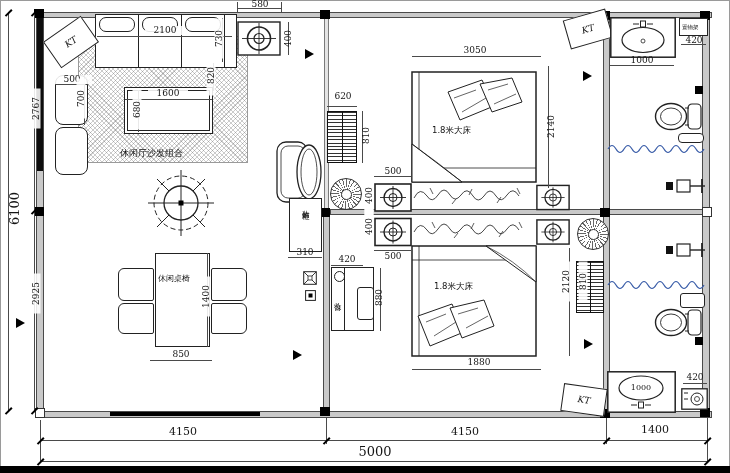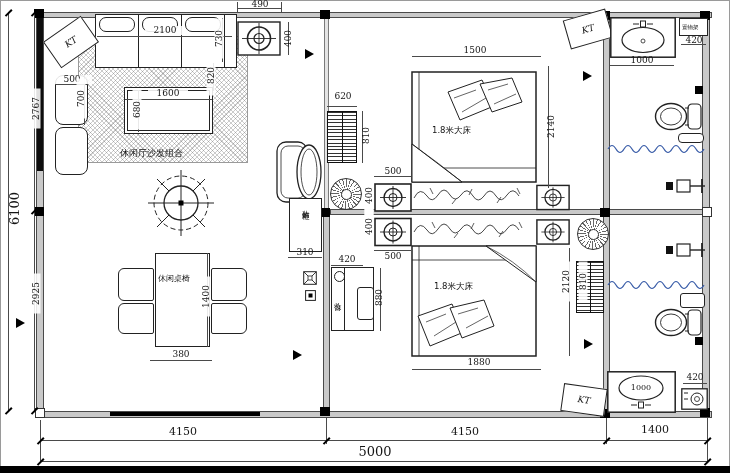--- a/index.html
+++ b/index.html
@@ -344,44 +344,44 @@
   <div class="tick" style="left:602px;top:440px"></div>
   <div class="tick" style="left:703px;top:440px"></div>
   <div class="tick" style="left:36px;top:461px"></div>
   <div class="tick" style="left:703px;top:461px"></div>
   <div class="tick" style="left:4px;top:12px"></div>
   <div class="tick" style="left:4px;top:410px"></div>
   <div class="tick" style="left:30px;top:12px"></div>
   <div class="tick" style="left:30px;top:210px"></div>
   <div class="tick" style="left:30px;top:410px"></div>
 
-  <div class="dim" style="left:240px;top:0;width:40px">490</div>
+  <div class="dim" style="left:240px;top:0;width:40px">580</div>
   <div class="dim rot" style="left:268px;top:34px;width:40px">400</div>
   <div class="dim bgw" style="left:145px;top:26px;width:40px">2100</div>
   <div class="dim rot bgw" style="left:199px;top:34px;width:40px">730</div>
   <div class="dim rot bgw" style="left:191px;top:71px;width:40px">820</div>
   <div class="dim bgw" style="left:52px;top:75px;width:40px">500</div>
   <div class="dim rot bgw" style="left:61px;top:94px;width:40px">700</div>
   <div class="dim bgw" style="left:148px;top:89px;width:40px">1600</div>
   <div class="dim rot bgw" style="left:117px;top:105px;width:40px">680</div>
   <div class="dim" style="left:325px;top:92px;width:36px">620</div>
   <div class="dim rot" style="left:346px;top:131px;width:40px">810</div>
-  <div class="dim" style="left:455px;top:46px;width:40px">1500</div>
+  <div class="dim" style="left:455px;top:46px;width:40px">3050</div>
   <div class="dim rot" style="left:531px;top:122px;width:40px">2140</div>
   <div class="dim bgw" style="left:378px;top:167px;width:30px">500</div>
   <div class="dim rot bgw" style="left:349px;top:191px;width:40px">400</div>
   <div class="dim rot bgw" style="left:349px;top:222px;width:40px">400</div>
   <div class="dim bgw" style="left:378px;top:252px;width:30px">500</div>
   <div class="dim" style="left:288px;top:248px;width:34px">310</div>
   <div class="dim" style="left:330px;top:255px;width:34px">420</div>
   <div class="dim rot" style="left:359px;top:293px;width:40px">880</div>
   <div class="dim" style="left:459px;top:358px;width:40px">1880</div>
   <div class="dim rot bgw" style="left:546px;top:277px;width:40px">2120</div>
   <div class="dim rot bgw" style="left:563px;top:277px;width:40px">810</div>
-  <div class="dim" style="left:161px;top:350px;width:40px">380</div>
+  <div class="dim" style="left:161px;top:350px;width:40px">850</div>
   <div class="dim rot bgw" style="left:186px;top:292px;width:40px">1400</div>
   <div class="dim" style="left:622px;top:56px;width:40px">1000</div>
   <div class="dim" style="left:679px;top:36px;width:30px">420</div>
   <div class="dim" style="left:680px;top:373px;width:30px">420</div>
   <div class="dim med" style="left:158px;top:426px;width:50px">4150</div>
   <div class="dim med" style="left:440px;top:426px;width:50px">4150</div>
   <div class="dim med" style="left:632px;top:424px;width:46px">1400</div>
   <div class="dim big" style="left:345px;top:445px;width:60px">5000</div>
   <div class="dim big rot" style="left:-16px;top:202px;width:60px">6100</div>
   <div class="dim rot bgw" style="left:16px;top:104px;width:40px">2767</div>

